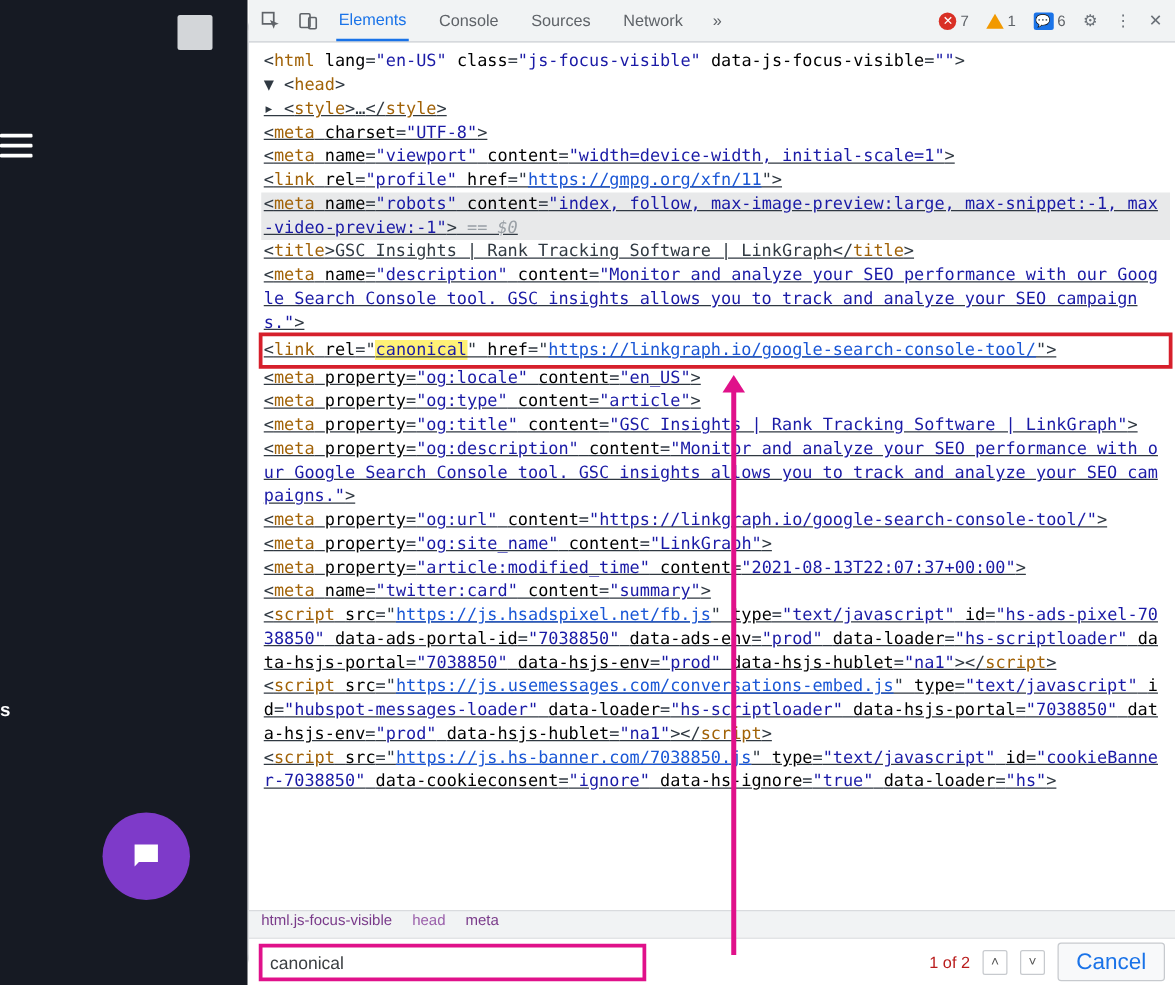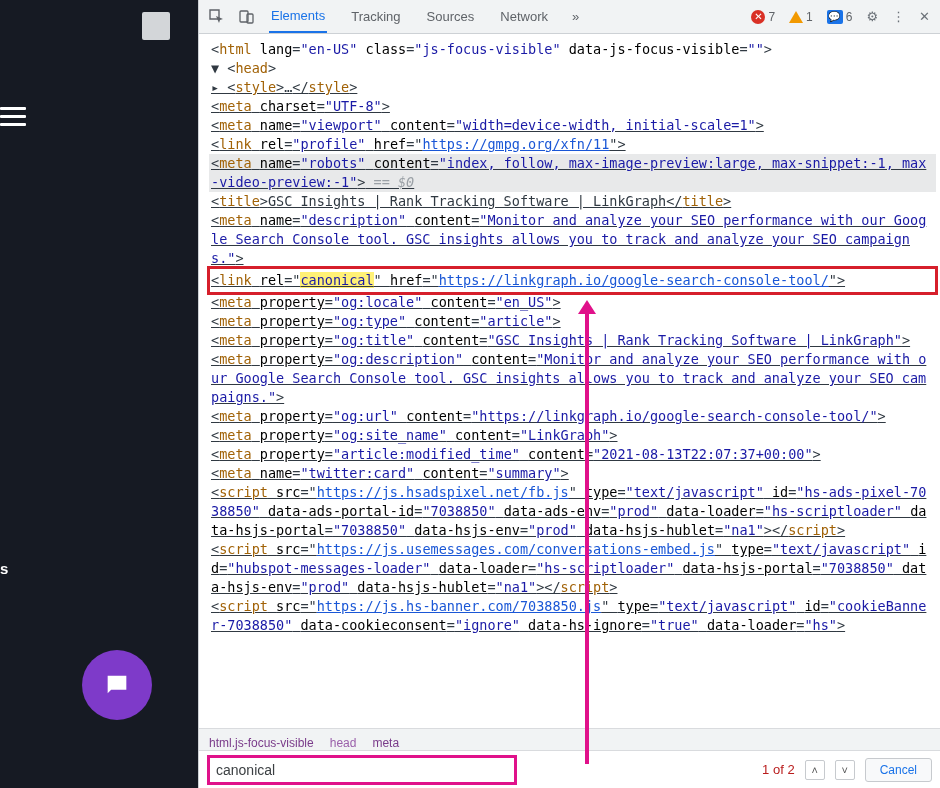--- a/index.html
+++ b/index.html
@@ -26,20 +26,21 @@
   .chat-bubble {
     position:absolute; left:82px; bottom:68px; width:70px; height:70px;
     border-radius:50%; background:#7e3ac9; display:flex; align-items:center; justify-content:center;
   }
   .chat-bubble svg { width:28px; height:28px; fill:#fff; }
 
   .devtools {
     position:absolute; left:198px; top:0; width:742px; height:788px;
     display:flex; flex-direction:column; background:#fff;
     border-left:1px solid #cdd1d5;
+    border-radius:25px;
   }
   .toolbar {
     height:34px; border-bottom:1px solid #cdd1d5;
     display:flex; align-items:center; padding:0 10px; gap:14px;
     font-size:13px; color:#5f6368; background:#f1f3f4;
   }
   .toolbar .tabset { display:flex; gap:22px; align-items:center; height:100%; }
   .toolbar .tab { color:#5f6368; padding:0 2px; height:100%; display:flex; align-items:center; }
   .toolbar .tab.active { color:#1a73e8; border-bottom:2px solid #1a73e8; font-weight:500;}
   .toolbar .tool-icon { width:16px; height:16px; display:inline-block; }
@@ -62,21 +63,21 @@
   .link { color:#1a57d6; text-decoration:underline; }
   .text-node { color:#303942; }
   .gray { color:#9aa0a6; font-style:italic; }
   .hl-yellow { background:#fff176; }
   .line { padding:0 2px; }
   .line.hl-gray { background:#e8e9ea; }
   .selected-row { outline:3px solid #d61f2b; outline-offset:-1px; background:#fff; padding:3px 2px; }
 
   .breadcrumb {
     height:22px; border-top:1px solid #d9dbde; background:#f1f3f4;
-    display:flex; align-items:flex-end; gap:16px; padding:0 10px;
+    display:flex; align-items:flex-start; gap:16px; padding:0 10px;
     font-size:12px; color:#6d3a76;
   }
   .breadcrumb .crumb { color:#7a3b8a; }
   .breadcrumb .crumb.head { color:#9a5faa; }
 
   .findbar {
     height:38px; border-top:1px solid #d9dbde;
     display:flex; align-items:center; padding:4px 8px; gap:10px; background:#fff;
   }
   .findbar .search-wrap {
@@ -84,21 +85,21 @@
     display:flex; align-items:center; position:relative;
   }
   .findbar input {
     border:none; outline:none; font-size:14px; width:100%; color:#3c4043;
     font-family:inherit;
   }
   .findbar .spacer{flex:1;}
   .findbar .counter { font-size:13px; color:#b91c1c; }
   .findbar .nav-btn { width:20px; height:20px; border:1px solid #c7cace; border-radius:2px;
     display:flex;align-items:center;justify-content:center; font-size:11px; color:#555; background:#fff; }
-  .findbar .cancel { color:#1a73e8; font-size:12px; padding:4px 14px; border:1px solid #c7cace; border-radius:3px; background:#f8f9fa; }
+  .findbar .cancel { color:#1a73e8; font-size:18px; padding:4px 14px; border:1px solid #c7cace; border-radius:3px; background:#f8f9fa; }
 
   
   .arrow {
     position:absolute; left:585px; top:310px; width:4px; height:454px;
     background:#e0118a;
   }
   .arrow::before{
     content:""; position:absolute; top:-10px; left:-7px;
     border-left:9px solid transparent; border-right:9px solid transparent;
     border-bottom:14px solid #e0118a;
@@ -132,21 +133,21 @@
         </svg>
     </span>
     <span class="tool-icon">
       <svg viewBox="0 0 16 16" width="16" height="16">
           <rect x="1" y="2" width="8" height="11" rx="1" fill="none" stroke="#5f6368" stroke-width="1.3"></rect>
           <rect x="8" y="5" width="6" height="9" rx="1" fill="none" stroke="#5f6368" stroke-width="1.3"></rect>
         </svg>
     </span>
     <div class="tabset">
       <span class="tab active">Elements</span>
-      <span class="tab">Tracking</span>
+      <span class="tab">Console</span>
       <span class="tab">Sources</span>
       <span class="tab">Network</span>
       <span>»</span>
     </div>
     <span class="spacer"></span>
     <span class="badge">
       <span class="dot-error">✕</span>
       <span>7</span>
     </span>
     <span class="badge">

